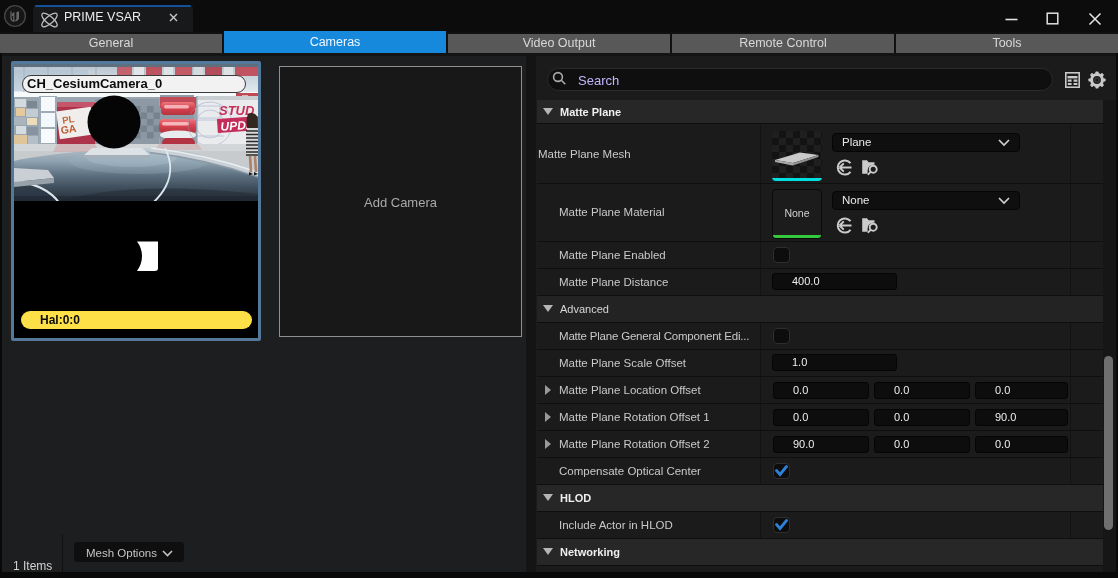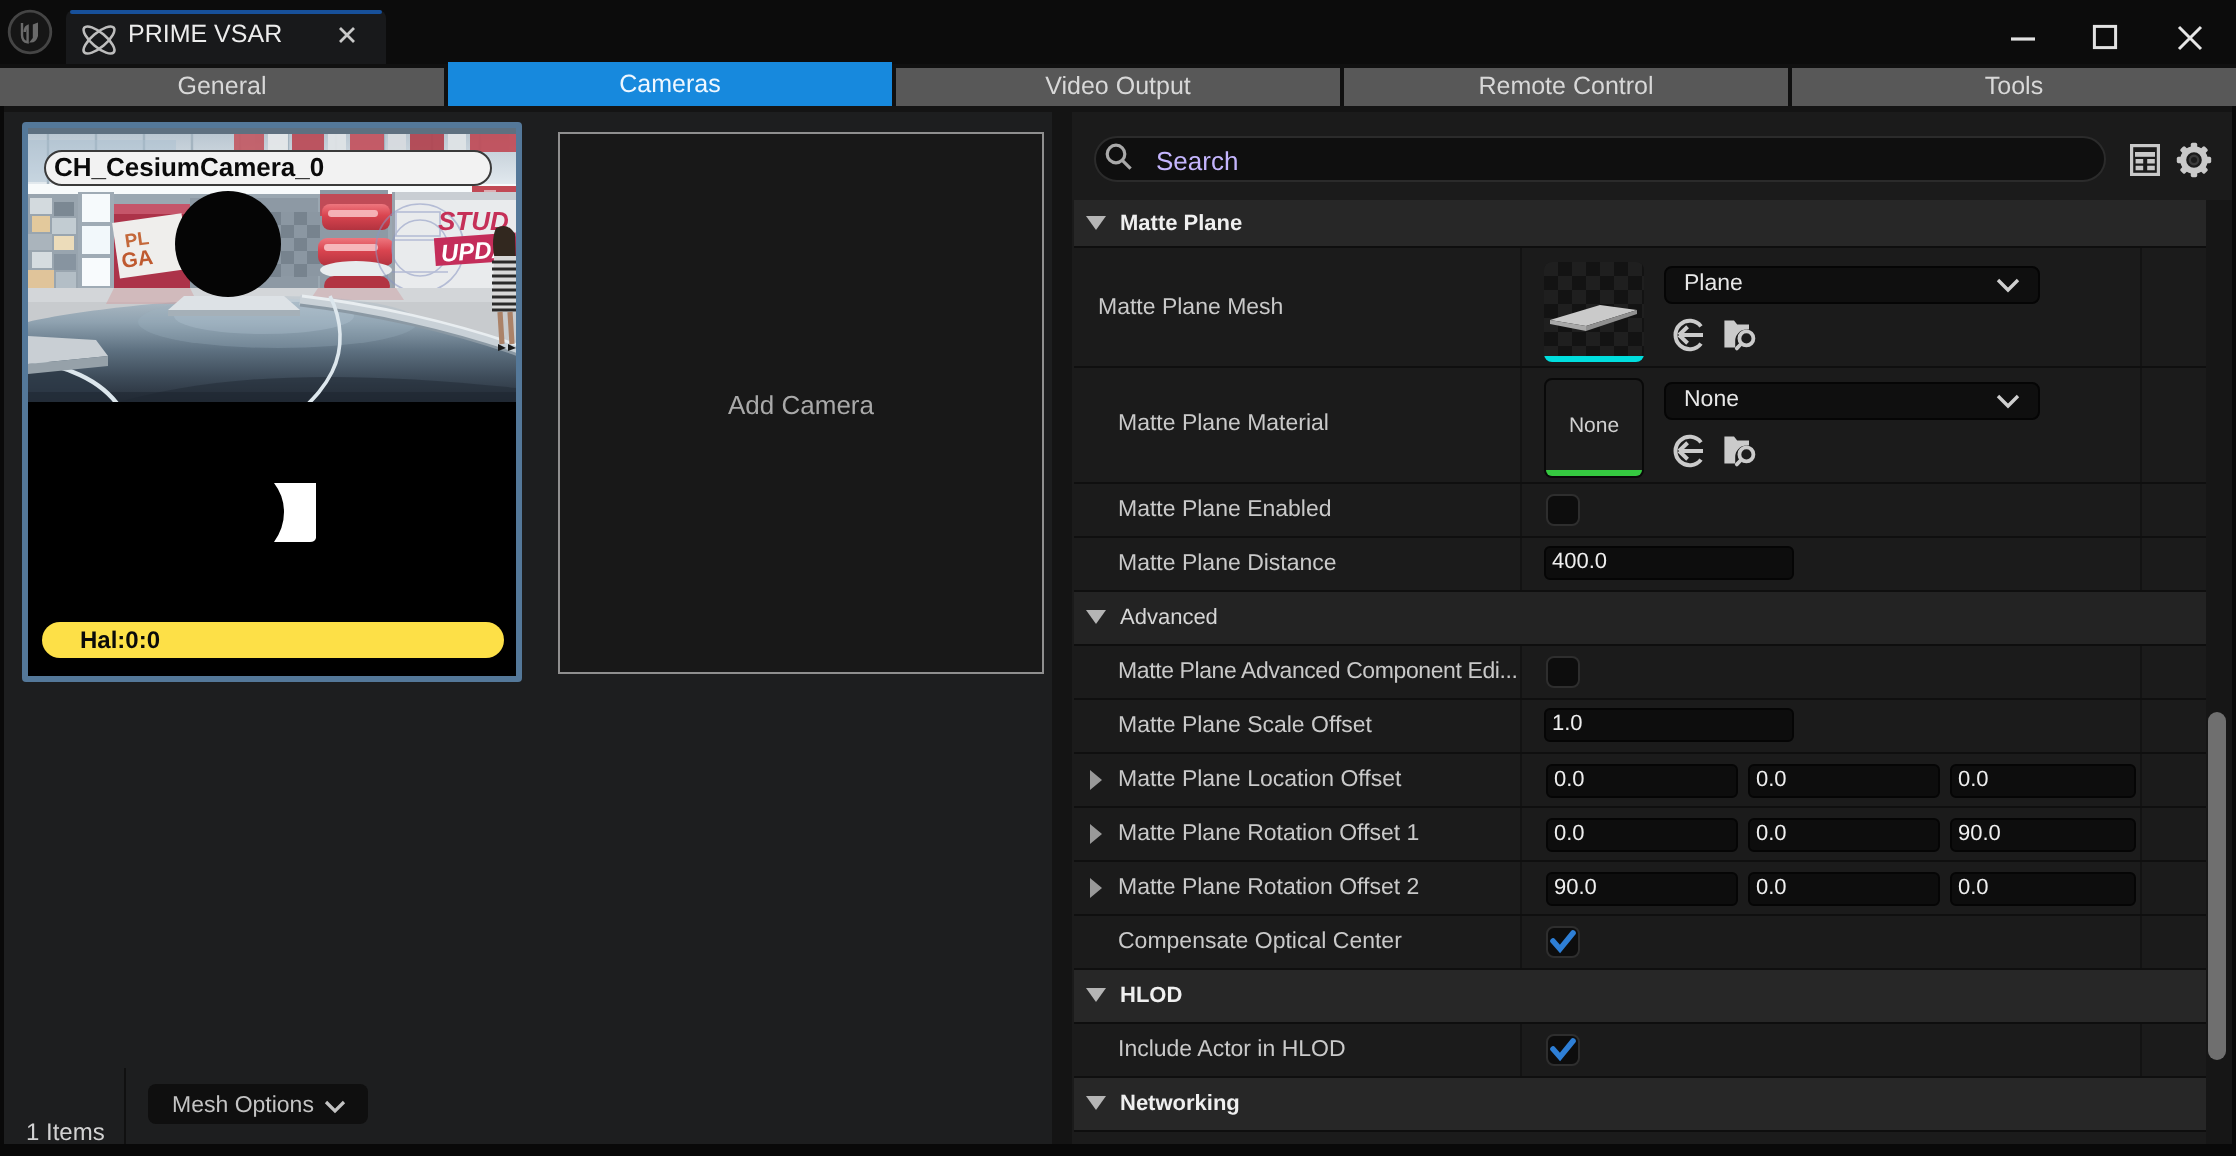--- a/index.html
+++ b/index.html
@@ -1,17 +1,17 @@
 <!DOCTYPE html>
 <html><head><meta charset="utf-8"><style>
   html,body{margin:0;padding:0;}
   body{width:1118px;height:578px;background:#141414;font-family:"Liberation Sans",sans-serif;position:relative;overflow:hidden;}
   .abs{position:absolute;}
   .lbl{position:absolute;font-size:11.5px;color:#c9c9c9;}
-  .fld{position:absolute;background:#0d0d0d;border:1px solid #050505;border-radius:3px;color:#eee;font-size:11px;line-height:15px;padding-left:3px;box-sizing:border-box;}
+  .fld{position:absolute;background:#0d0d0d;border:1px solid #050505;border-radius:3px;color:#eee;font-size:11px;line-height:15px;padding-left:19px;box-sizing:border-box;}
   .cat{position:absolute;left:537px;width:618px;background:#272727;border-bottom:1px solid #0e0e0e;box-sizing:border-box;}
   .cat .t{position:absolute;left:23px;top:50%;transform:translateY(-50%);font-size:11px;font-weight:bold;color:#efefef;}
   .row{position:absolute;left:537px;width:566px;background:#1b1b1b;border-bottom:1px solid #0f0f0f;box-sizing:border-box;}
   .row .split{position:absolute;left:223px;top:0;bottom:0;width:1px;background:#131313;}
   .row .rcol{position:absolute;left:533px;top:0;bottom:0;width:1px;background:#131313;}
   .tridown{width:0;height:0;border-left:5px solid transparent;border-right:5px solid transparent;border-top:7px solid #b5b5b5;position:absolute;left:6px;top:9px;}
   .triright{width:0;height:0;border-top:5px solid transparent;border-bottom:5px solid transparent;border-left:6px solid #999;position:absolute;left:8px;top:8px;}
   .cb{position:absolute;width:17px;height:16px;background:#0d0d0d;border:1px solid #2e2e2e;border-radius:4px;box-sizing:border-box;}
 </style></head>
 <body>
@@ -259,21 +259,21 @@
 
 <div class="cat" style="top:100px;height:24px;">
     <div class="tridown" style="top:8px;"></div>
     <div class="t">Matte Plane</div>
   </div>
 
 <div class="row" style="top:124px;height:60px;">
     <div class="split"></div>
     <div class="rcol"></div>
   </div>
-<div class="lbl" style="left:549px;top:148px;">Matte Plane Mesh</div>
+<div class="lbl" style="left:538px;top:148px;">Matte Plane Mesh</div>
 
 <div class="row" style="top:184px;height:58px;">
     <div class="split"></div>
     <div class="rcol"></div>
   </div>
 <div class="lbl" style="left:559px;top:206px;">Matte Plane Material</div>
 
 <div class="row" style="top:242px;height:27px;">
     <div class="split"></div>
     <div class="rcol"></div>
@@ -290,21 +290,21 @@
 
 <div class="cat" style="top:296px;height:27px;background:#232323;">
     <div class="t" style="font-weight:normal;color:#d6d6d6;">Advanced</div>
     <div class="tridown"></div>
   </div>
 
 <div class="row" style="top:323px;height:27px;">
     <div class="split"></div>
     <div class="rcol"></div>
   </div>
-<div class="lbl" style="left:559px;top:330px;width:200px;white-space:nowrap;overflow:hidden;letter-spacing:-0.2px;">Matte Plane Advanced Component Edi...</div>
+<div class="lbl" style="left:559px;top:330px;width:200px;white-space:nowrap;overflow:hidden;letter-spacing:-0.2px;">Matte Plane General Component Edi...</div>
 <div class="cb" style="left:773px;top:328px;"></div>
 
 <div class="row" style="top:350px;height:27px;">
     <div class="split"></div>
     <div class="rcol"></div>
   </div>
 <div class="lbl" style="left:559px;top:357px;">Matte Plane Scale Offset</div>
 <div class="fld" style="left:772px;top:354px;width:125px;height:17px;">1.0</div>
 
 <div class="row" style="top:377px;height:27px;">

